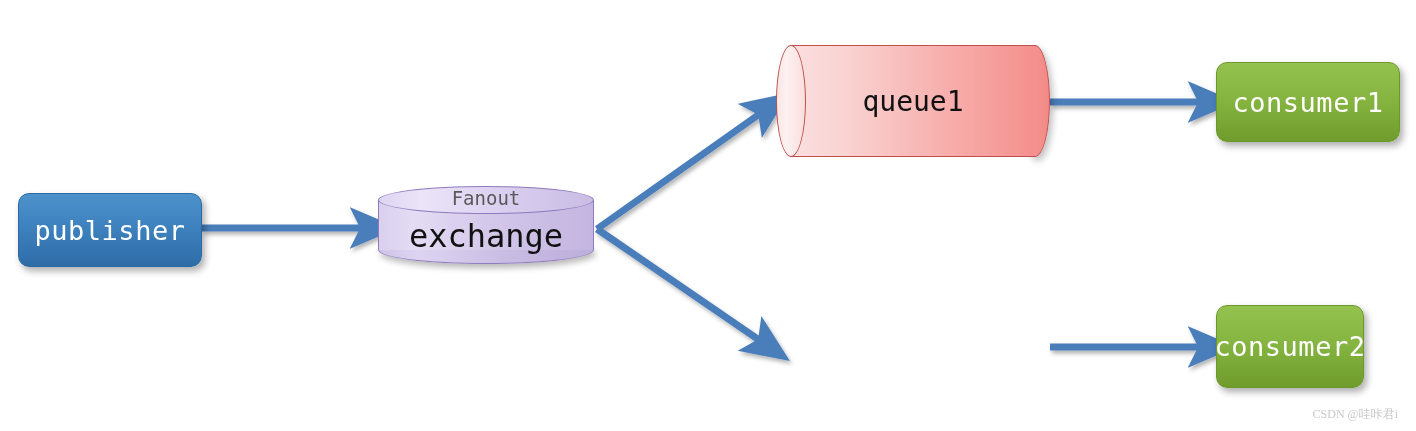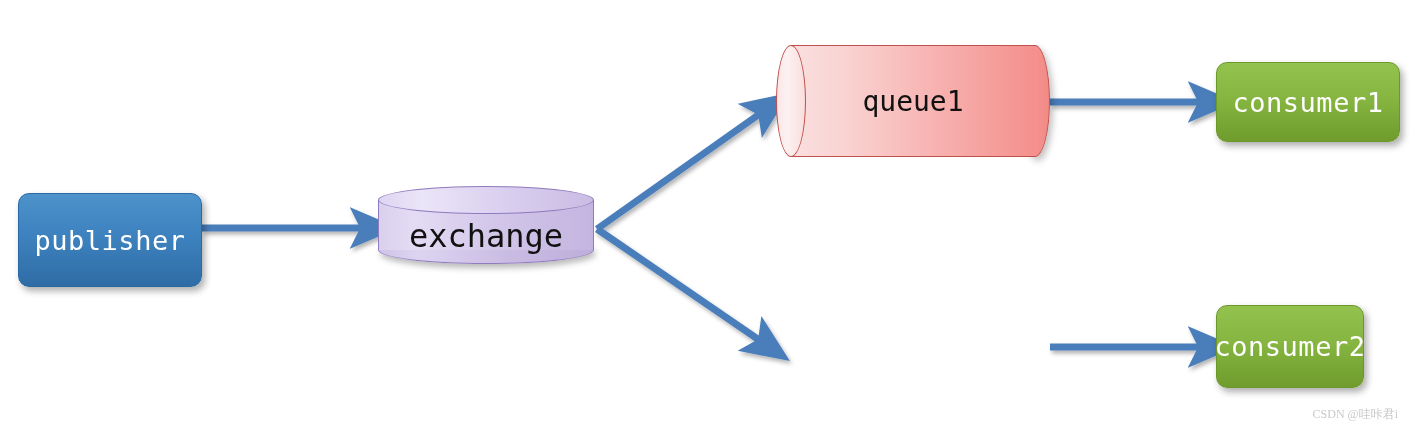--- a/index.html
+++ b/index.html
@@ -191,28 +191,29 @@
 
     <g filter="url(#softshadow)" stroke="#4a7ebb" stroke-width="7" fill="none">
       <line x1="202" y1="228" x2="372" y2="228" marker-end="url(#ah)"></line>
       <line x1="597" y1="229" x2="768" y2="108" marker-end="url(#ah)"></line>
       <line x1="597" y1="229" x2="768" y2="346" marker-end="url(#ah)"></line>
       <line x1="1050" y1="102" x2="1210" y2="102" marker-end="url(#ah)"></line>
       <line x1="1050" y1="347" x2="1210" y2="347" marker-end="url(#ah)"></line>
     </g>
   </svg>
 
-  <div class="node-box box-blue" style="left:18px; top:193px; width:184px; height:94px;">
+  <div class="node-box box-blue" style="left:18px; top:193px; width:184px; height:74px;">
     <span class="node-label">publisher</span>
   </div>
 
   <div class="cyl-v" style="left:378px; top:186px; width:216px; height:78px;">
     <div class="cap-bottom"></div>
     <div class="body"></div>
     <div class="cap-top"></div>
+    <div class="top-text">Fanout</div>
     <div class="main-text">exchange</div>
   </div>
 
   <div class="cyl-h" style="left:776px; top:45px; width:274px; height:112px;text-decoration:underline;">
     <div class="h-cap-right"></div>
     <div class="h-body"></div>
     <div class="h-cap-left"></div>
     <div class="h-text">queue1</div>
   </div>
 

